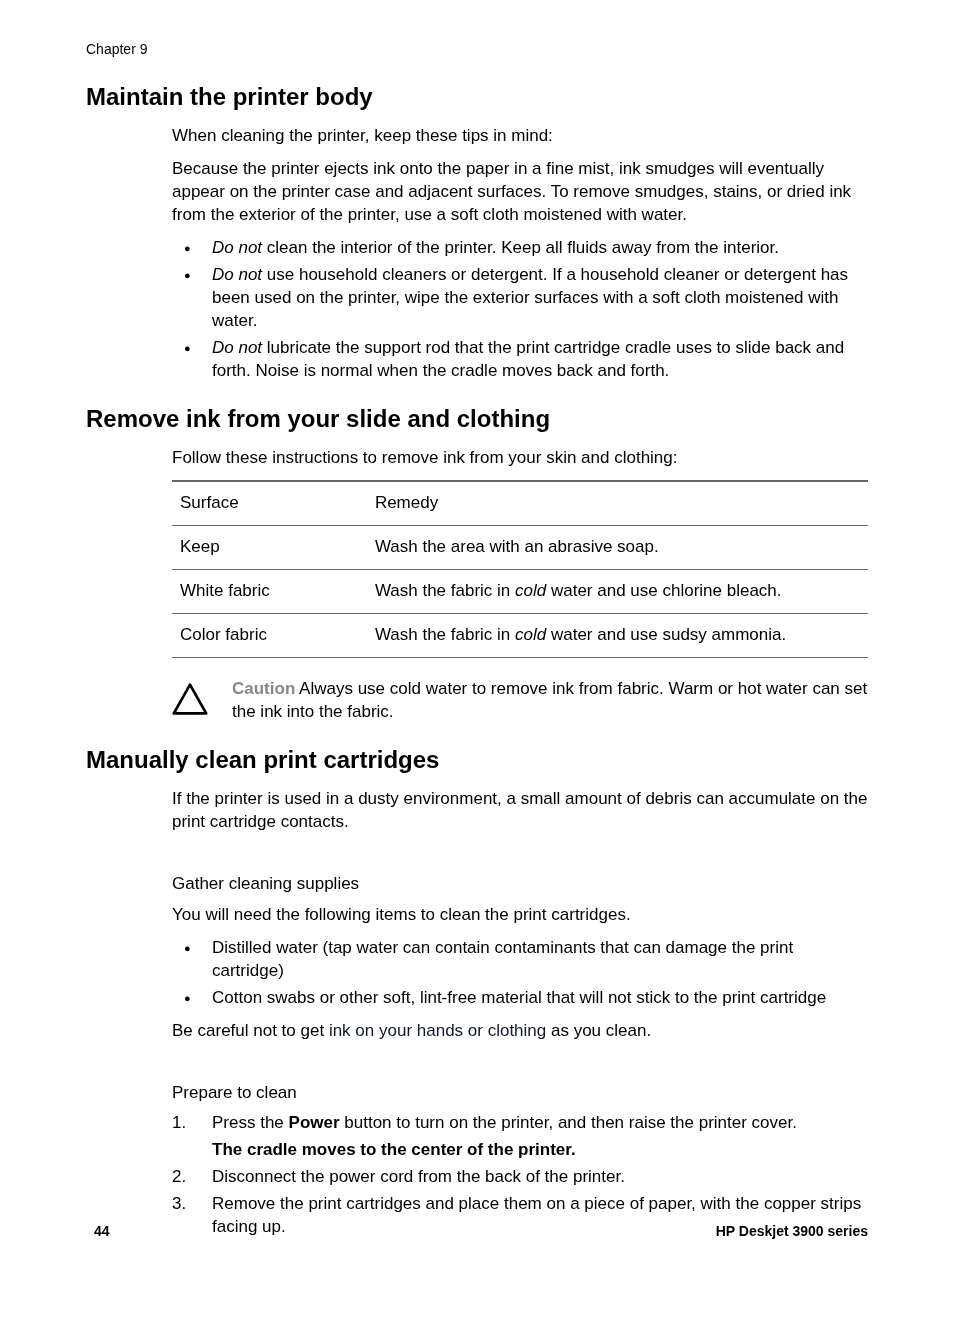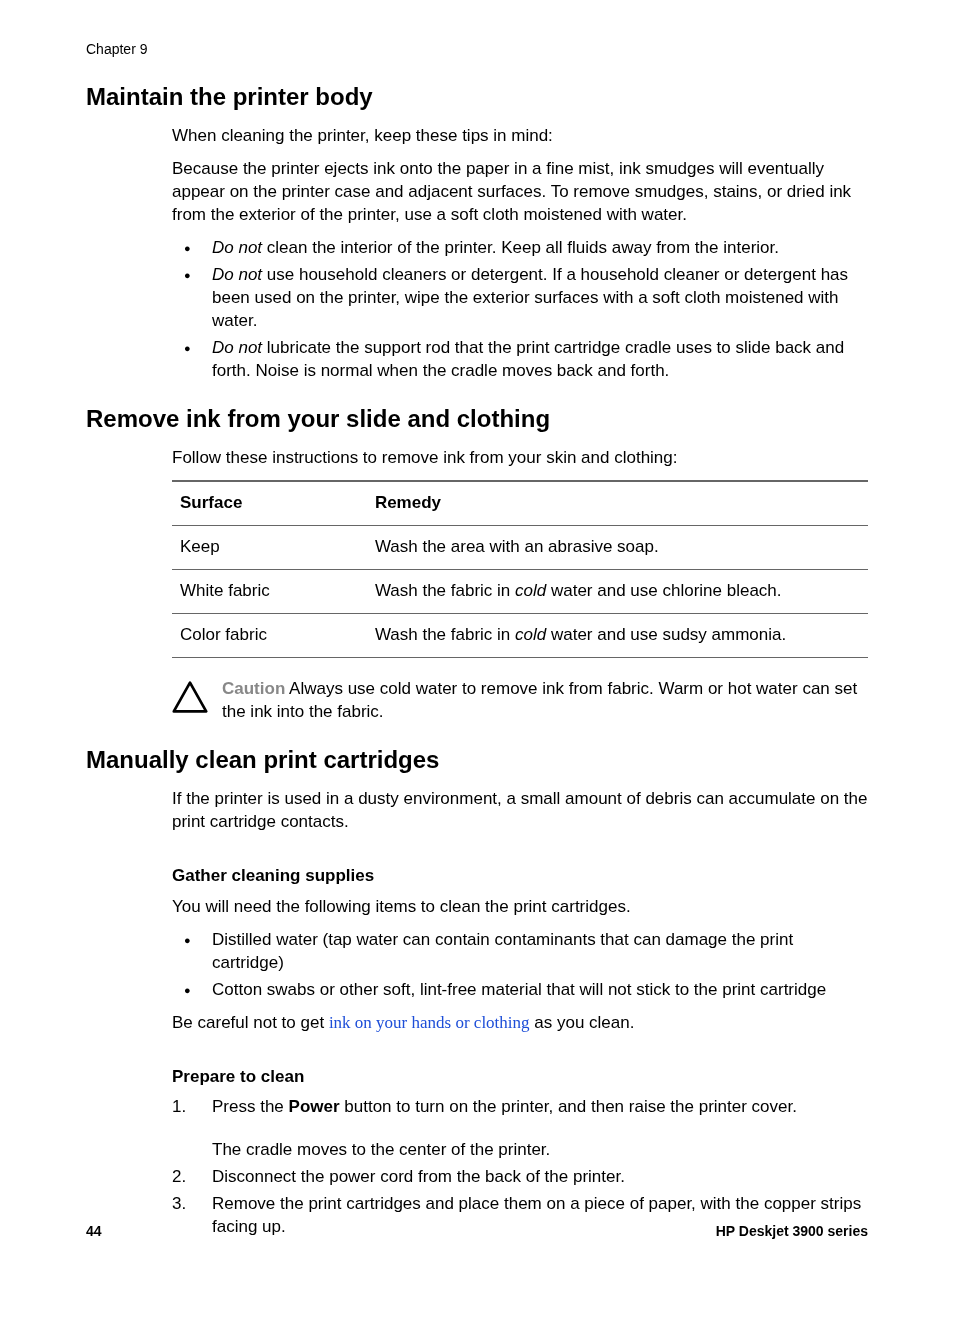--- a/index.html
+++ b/index.html
@@ -57,73 +57,74 @@
     table.remedy-table th, table.remedy-table td {
       text-align: left;
       padding: 10px 8px;
       border-bottom: 1px solid #666;
     }
     table.remedy-table thead tr {
       border-top: 2px solid #666;
       border-bottom: 1px solid #666;
     }
     table.remedy-table th {
-      font-weight: bold;
+      font-weight: normal;
     }
     table.remedy-table th:first-child,
     table.remedy-table td:first-child {
       width: 28%;
     }
     .caution-box {
       display: flex;
-      align-items: center;
-      gap: 14px;
+      align-items: flex-end;
+      gap: 24px;
       margin-top: 6px;
       margin-bottom: 10px;
     }
     .caution-icon svg {
       width: 36px;
       height: 36px;
       flex-shrink: 0;
     }
     .caution-text { flex: 1; }
     .caution-label {
       color: #888;
       font-weight: bold;
     }
     .subhead {
-      font-weight: bold;
-      margin-top: 31px;
+      font-weight: normal;
+      margin-top: 39px;
       margin-bottom: 8px;
     }
-    .link-color { color: #1d4ed8; font-family: Liberation Serif, serif; }
+    .link-color { color: #0f172a; }
     ol.steps {
       list-style: none;
       padding-left: 0;
       counter-reset: step;
     }
     ol.steps > li {
       position: relative;
       padding-left: 40px;
       margin-bottom: 4px;
       counter-increment: step;
     }
     ol.steps > li::before {
       content: counter(step) ".";
       position: absolute;
       left: 0;
       top: 0;
     }
     .step-sub {
-      margin-top: 20px;
+      margin-top: 4px;
+      font-weight: bold;
     }
     .footer {
       position: absolute;
       bottom: 80px;
-      left: 86px;
+      left: 94px;
       right: 86px;
       display: flex;
       justify-content: space-between;
       font-size: 14px;
       font-weight: bold;
     }
   </style>
 </head>
 <body>
 

